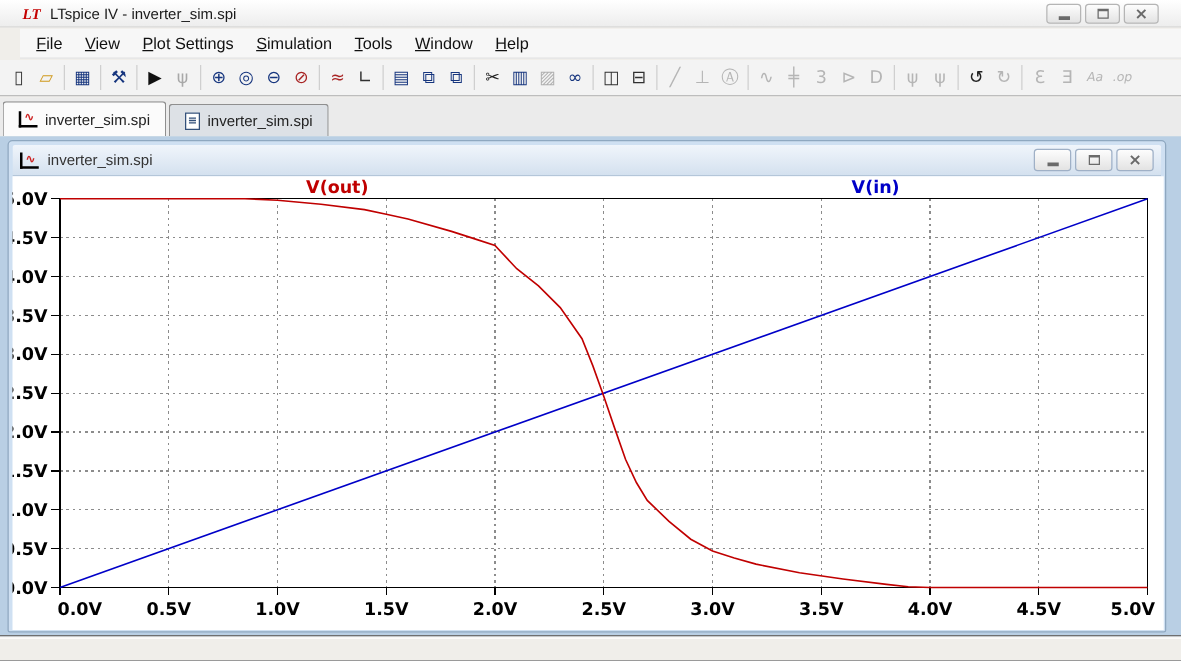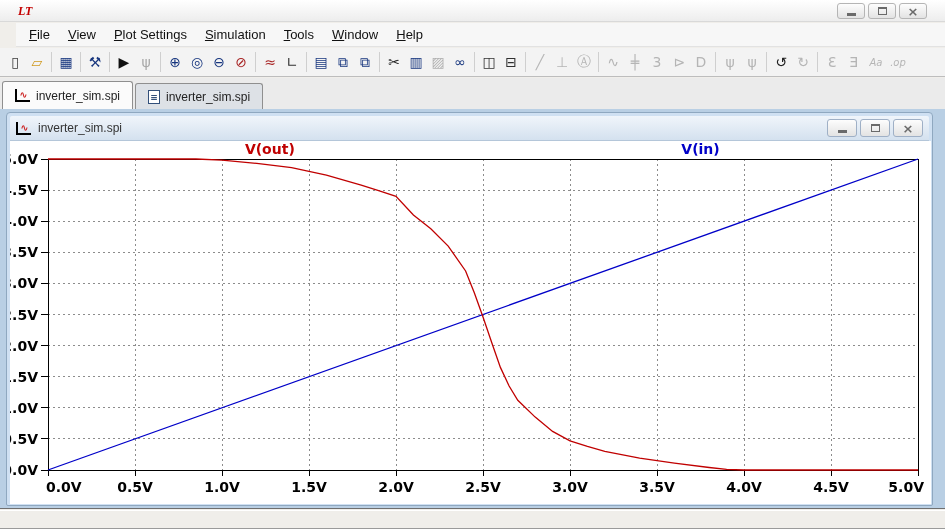--- a/index.html
+++ b/index.html
@@ -80,20 +80,21 @@
   #statusbar { position:absolute; left:0; top:510px; width:945px; height:19px;
     background:#f0eeea; border-top:1px solid #ffffff; border-bottom:1px solid #9a9a9a; }
 </style>
 </head>
 <body>
 
 <div id="app">
 
   <div id="titlebar">
     <div id="logo">LT</div>
+    <div id="title-text">LTspice IV - inverter_sim.spi</div>
     <div class="winbtns">
       <div class="winbtn">
           <span class="bar"></span>
         </div>
       <div class="winbtn">
           <span class="box"></span>
         </div>
       <div class="winbtn">
           <span class="x">×</span>
         </div>

